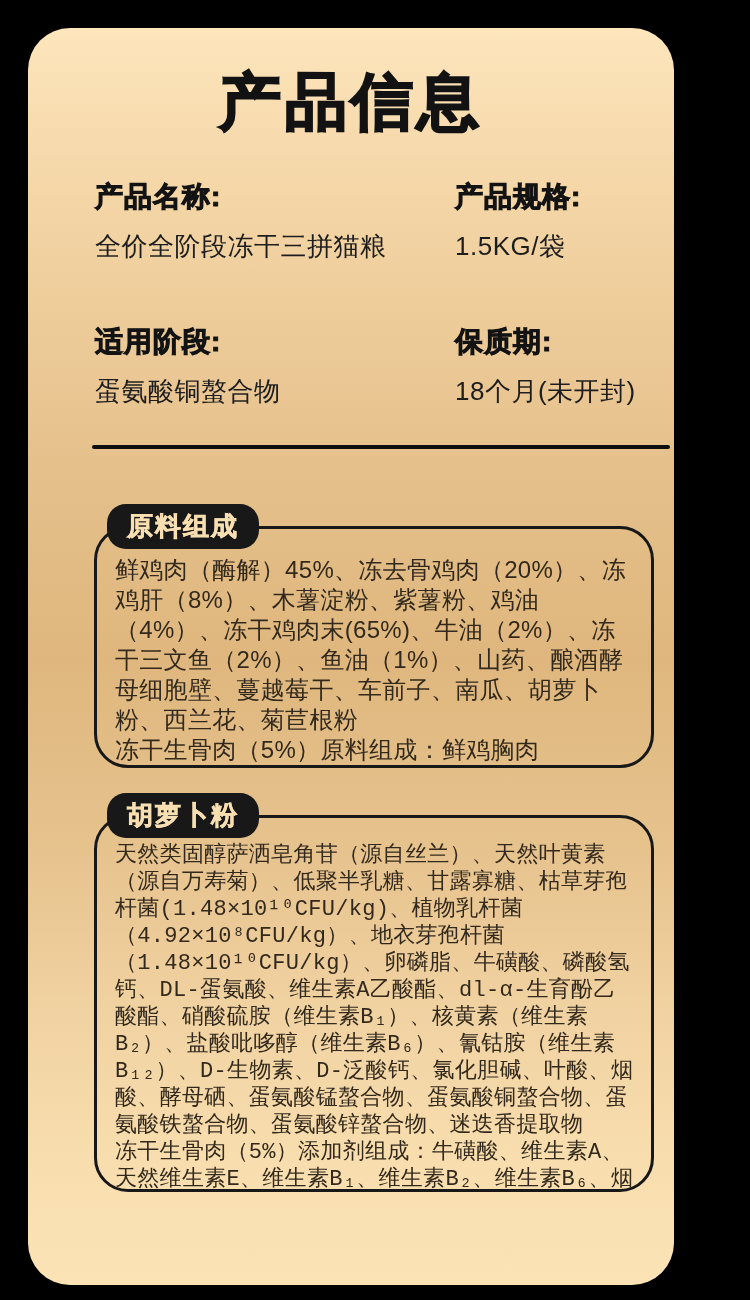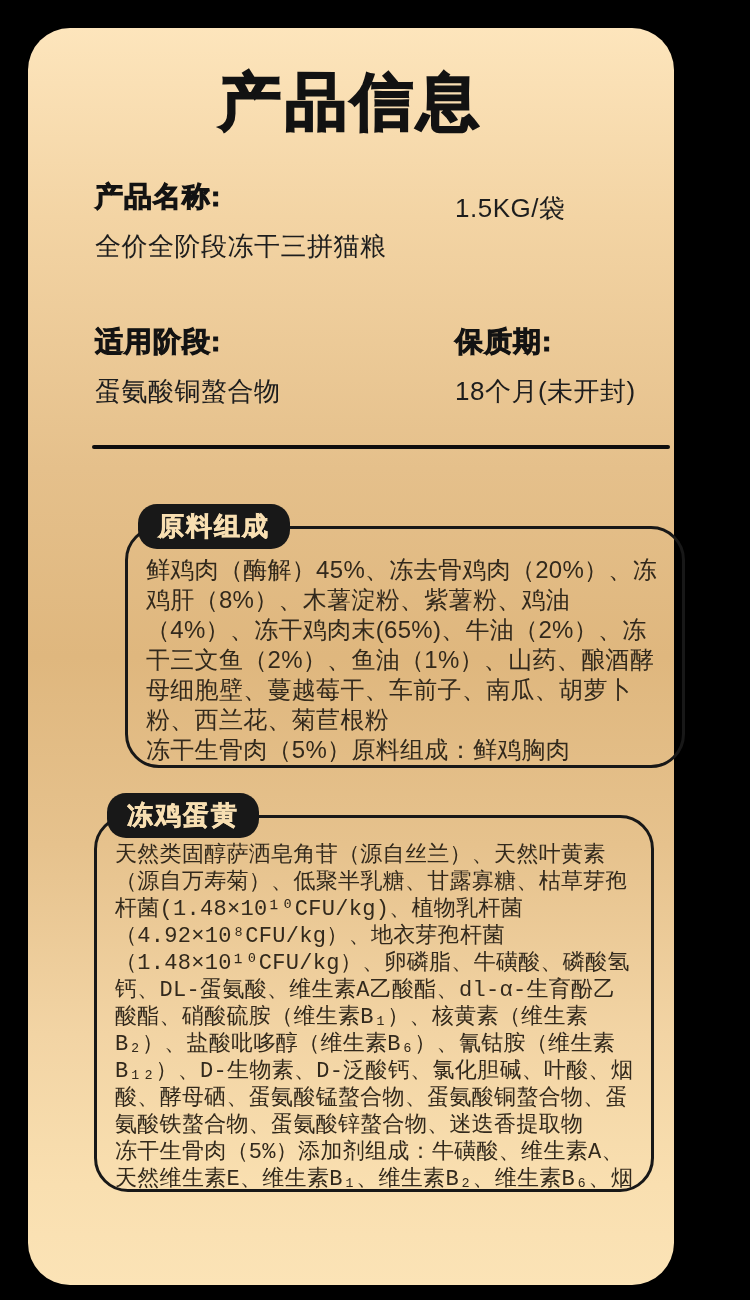--- a/index.html
+++ b/index.html
@@ -41,21 +41,21 @@
   .f3{left:427px;top:295px;}
   .divider{
     position:absolute;left:64px;top:417px;
     width:578px;height:4px;background:#0e0e0e;border-radius:2px;
   }
   .section{
     position:absolute;left:66px;width:560px;
     border:3px solid #181818;border-radius:34px;
     box-sizing:border-box;
   }
-  .sec0{top:498px;height:242px;margin-left:31px;}
+  .sec0{top:498px;height:242px;}
   .sec1{top:787px;height:377px;}
   .badge{
     position:absolute;top:-25px;left:10px;
     background:#181818;color:#f8dfb2;
     font-size:26px;font-weight:700;
     padding:8px 20px;border-radius:19px;
     letter-spacing:2px;line-height:1.1;
     -webkit-text-stroke:0.6px #f8dfb2;
   }
   .sec-text{
@@ -74,20 +74,21 @@
 <div class="card">
 
   <div class="title">产品信息</div>
 
   <div class="field f0">
     <div class="label">产品名称:</div>
     <div class="value">全价全阶段冻干三拼猫粮</div>
   </div>
 
   <div class="field f1">
+    <div class="label">产品规格:</div>
     <div class="value">1.5KG/袋</div>
   </div>
 
   <div class="field f2">
     <div class="label">适用阶段:</div>
     <div class="value">蛋氨酸铜螯合物</div>
   </div>
 
   <div class="field f3">
     <div class="label">保质期:</div>
@@ -98,20 +99,20 @@
 
   <div class="section sec0">
     <div class="badge">原料组成</div>
     <div class="sec-text">
       <p>鲜鸡肉（酶解）45%、冻去骨鸡肉（20%）、冻鸡肝（8%）、木薯淀粉、紫薯粉、鸡油（4%）、冻干鸡肉末(65%)、牛油（2%）、冻干三文鱼（2%）、鱼油（1%）、山药、酿酒酵母细胞壁、蔓越莓干、车前子、南瓜、胡萝卜粉、西兰花、菊苣根粉</p>
       <p>冻干生骨肉（5%）原料组成：鲜鸡胸肉（67%）、鲜去骨鸡肉（15%）、冻鸡肝（7%）、冻鸡蛋黄（4%）、冻鸡心（3%）、蔓越莓粉、菊苣根粉、酿酒酵母提取物</p>
     </div>
   </div>
 
   <div class="section sec1">
-    <div class="badge">冻鸡蛋黄</div>
+    <div class="badge">胡萝卜粉</div>
     <div class="sec-text">
       <p>天然类固醇萨洒皂角苷（源自丝兰）、天然叶黄素（源自万寿菊）、低聚半乳糖、甘露寡糖、枯草芽孢杆菌(1.48×10¹⁰CFU/kg)、植物乳杆菌（4.92×10⁸CFU/kg）、地衣芽孢杆菌（1.48×10¹⁰CFU/kg）、卵磷脂、牛磺酸、磷酸氢钙、DL-蛋氨酸、维生素A乙酸酯、dl-α-生育酚乙酸酯、硝酸硫胺（维生素B₁）、核黄素（维生素B₂）、盐酸吡哆醇（维生素B₆）、氰钴胺（维生素B₁₂）、D-生物素、D-泛酸钙、氯化胆碱、叶酸、烟酸、酵母硒、蛋氨酸锰螯合物、蛋氨酸铜螯合物、蛋氨酸铁螯合物、蛋氨酸锌螯合物、迷迭香提取物</p>
       <p>冻干生骨肉（5%）添加剂组成：牛磺酸、维生素A、天然维生素E、维生素B₁、维生素B₂、维生素B₆、烟酰胺、D-泛酸钙、D-生物素、叶酸、维生素B₁₂、蛋氨酸铜螯合物、蛋氨酸铁螯合物、蛋氨酸锌螯合物、蛋氨酸锰螯合物、酵母硒、迷迭香提取物</p>
     </div>
   </div>
 
 </div>
 
 </body></html>

